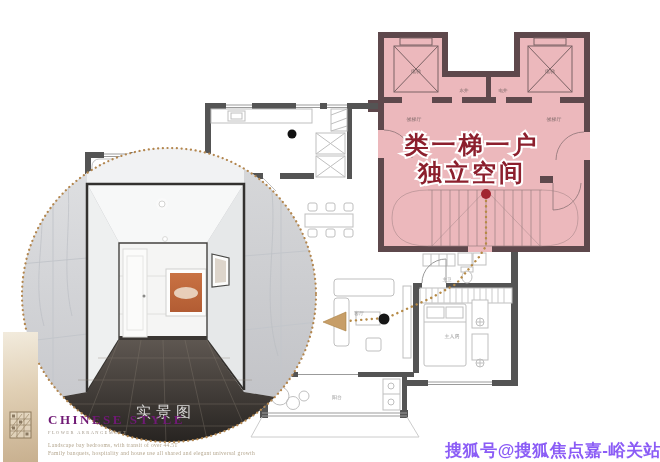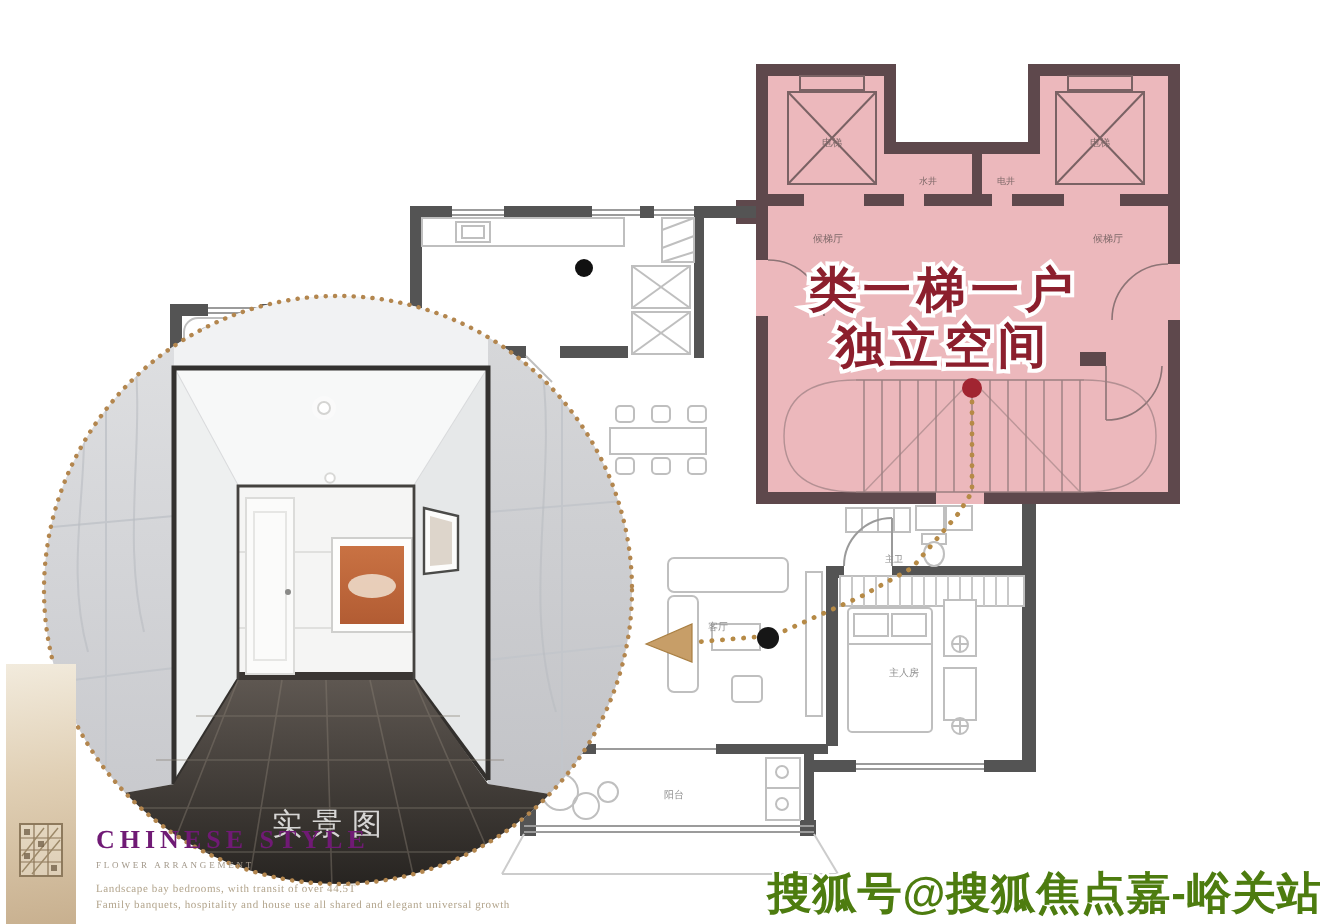--- a/index.html
+++ b/index.html
@@ -23,21 +23,21 @@
     font-family:"Liberation Serif",serif;font-size:4.5px;letter-spacing:1.4px;
     color:#a3998b;margin-top:2px;white-space:nowrap;
   }
   #brand-desc{margin-top:6px;}
   .brand-desc-line{
     font-family:"Liberation Serif",serif;font-size:5.5px;color:#b2a48c;
     letter-spacing:.3px;line-height:8px;white-space:nowrap;
   }
   #watermark{
     position:absolute;right:3px;bottom:0px;z-index:50;
-    font-size:22px;font-weight:800;letter-spacing:.5px;color:#4d7c0f;
+    font-size:17px;font-weight:800;letter-spacing:.5px;color:#8b5cf6;
     font-family:"Liberation Sans",sans-serif;
     text-shadow:-1px -1px 0 #fff,1px -1px 0 #fff,-1px 1px 0 #fff,1px 1px 0 #fff,
                  0 -1px 0 #fff,0 1px 0 #fff,-1px 0 0 #fff,1px 0 0 #fff;
   }
   .core-overlay-back{
     font-family:"Liberation Serif",serif;font-size:24px;font-weight:bold;letter-spacing:3px;
     fill:#8c1f2d;stroke:#ffffff;stroke-width:4px;
   }
   .core-overlay-front{
     font-family:"Liberation Serif",serif;font-size:24px;font-weight:bold;letter-spacing:3px;

